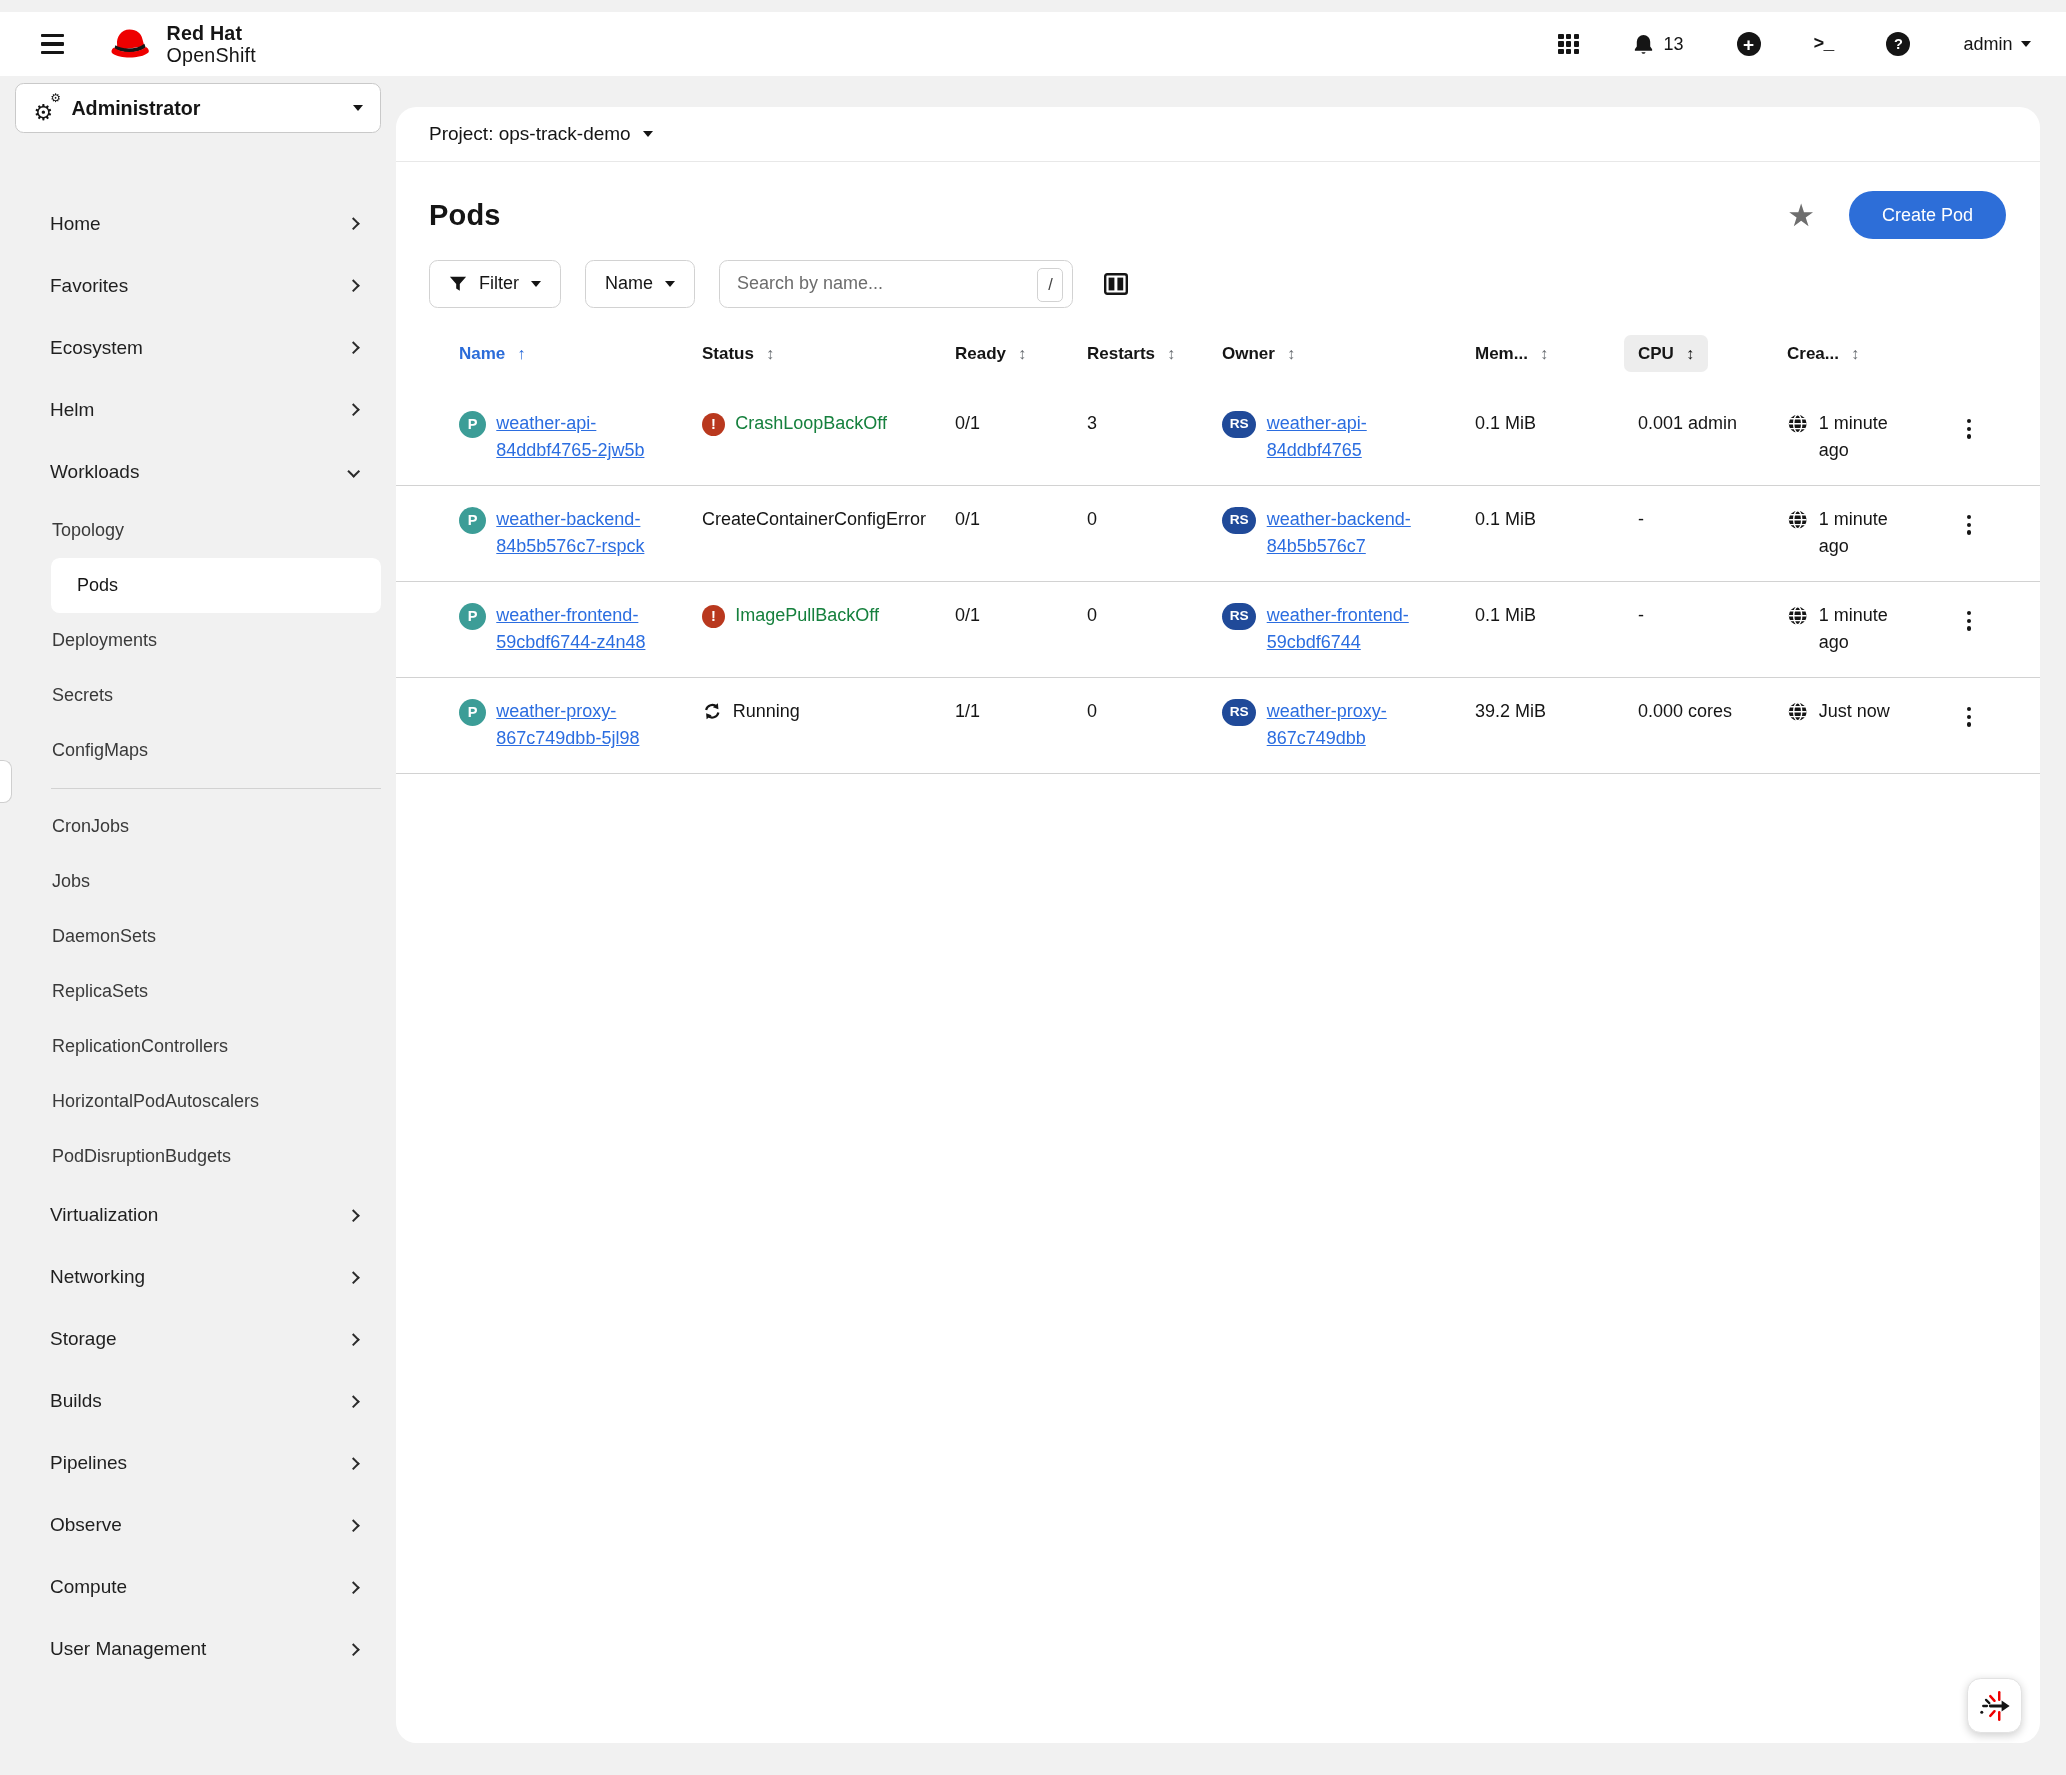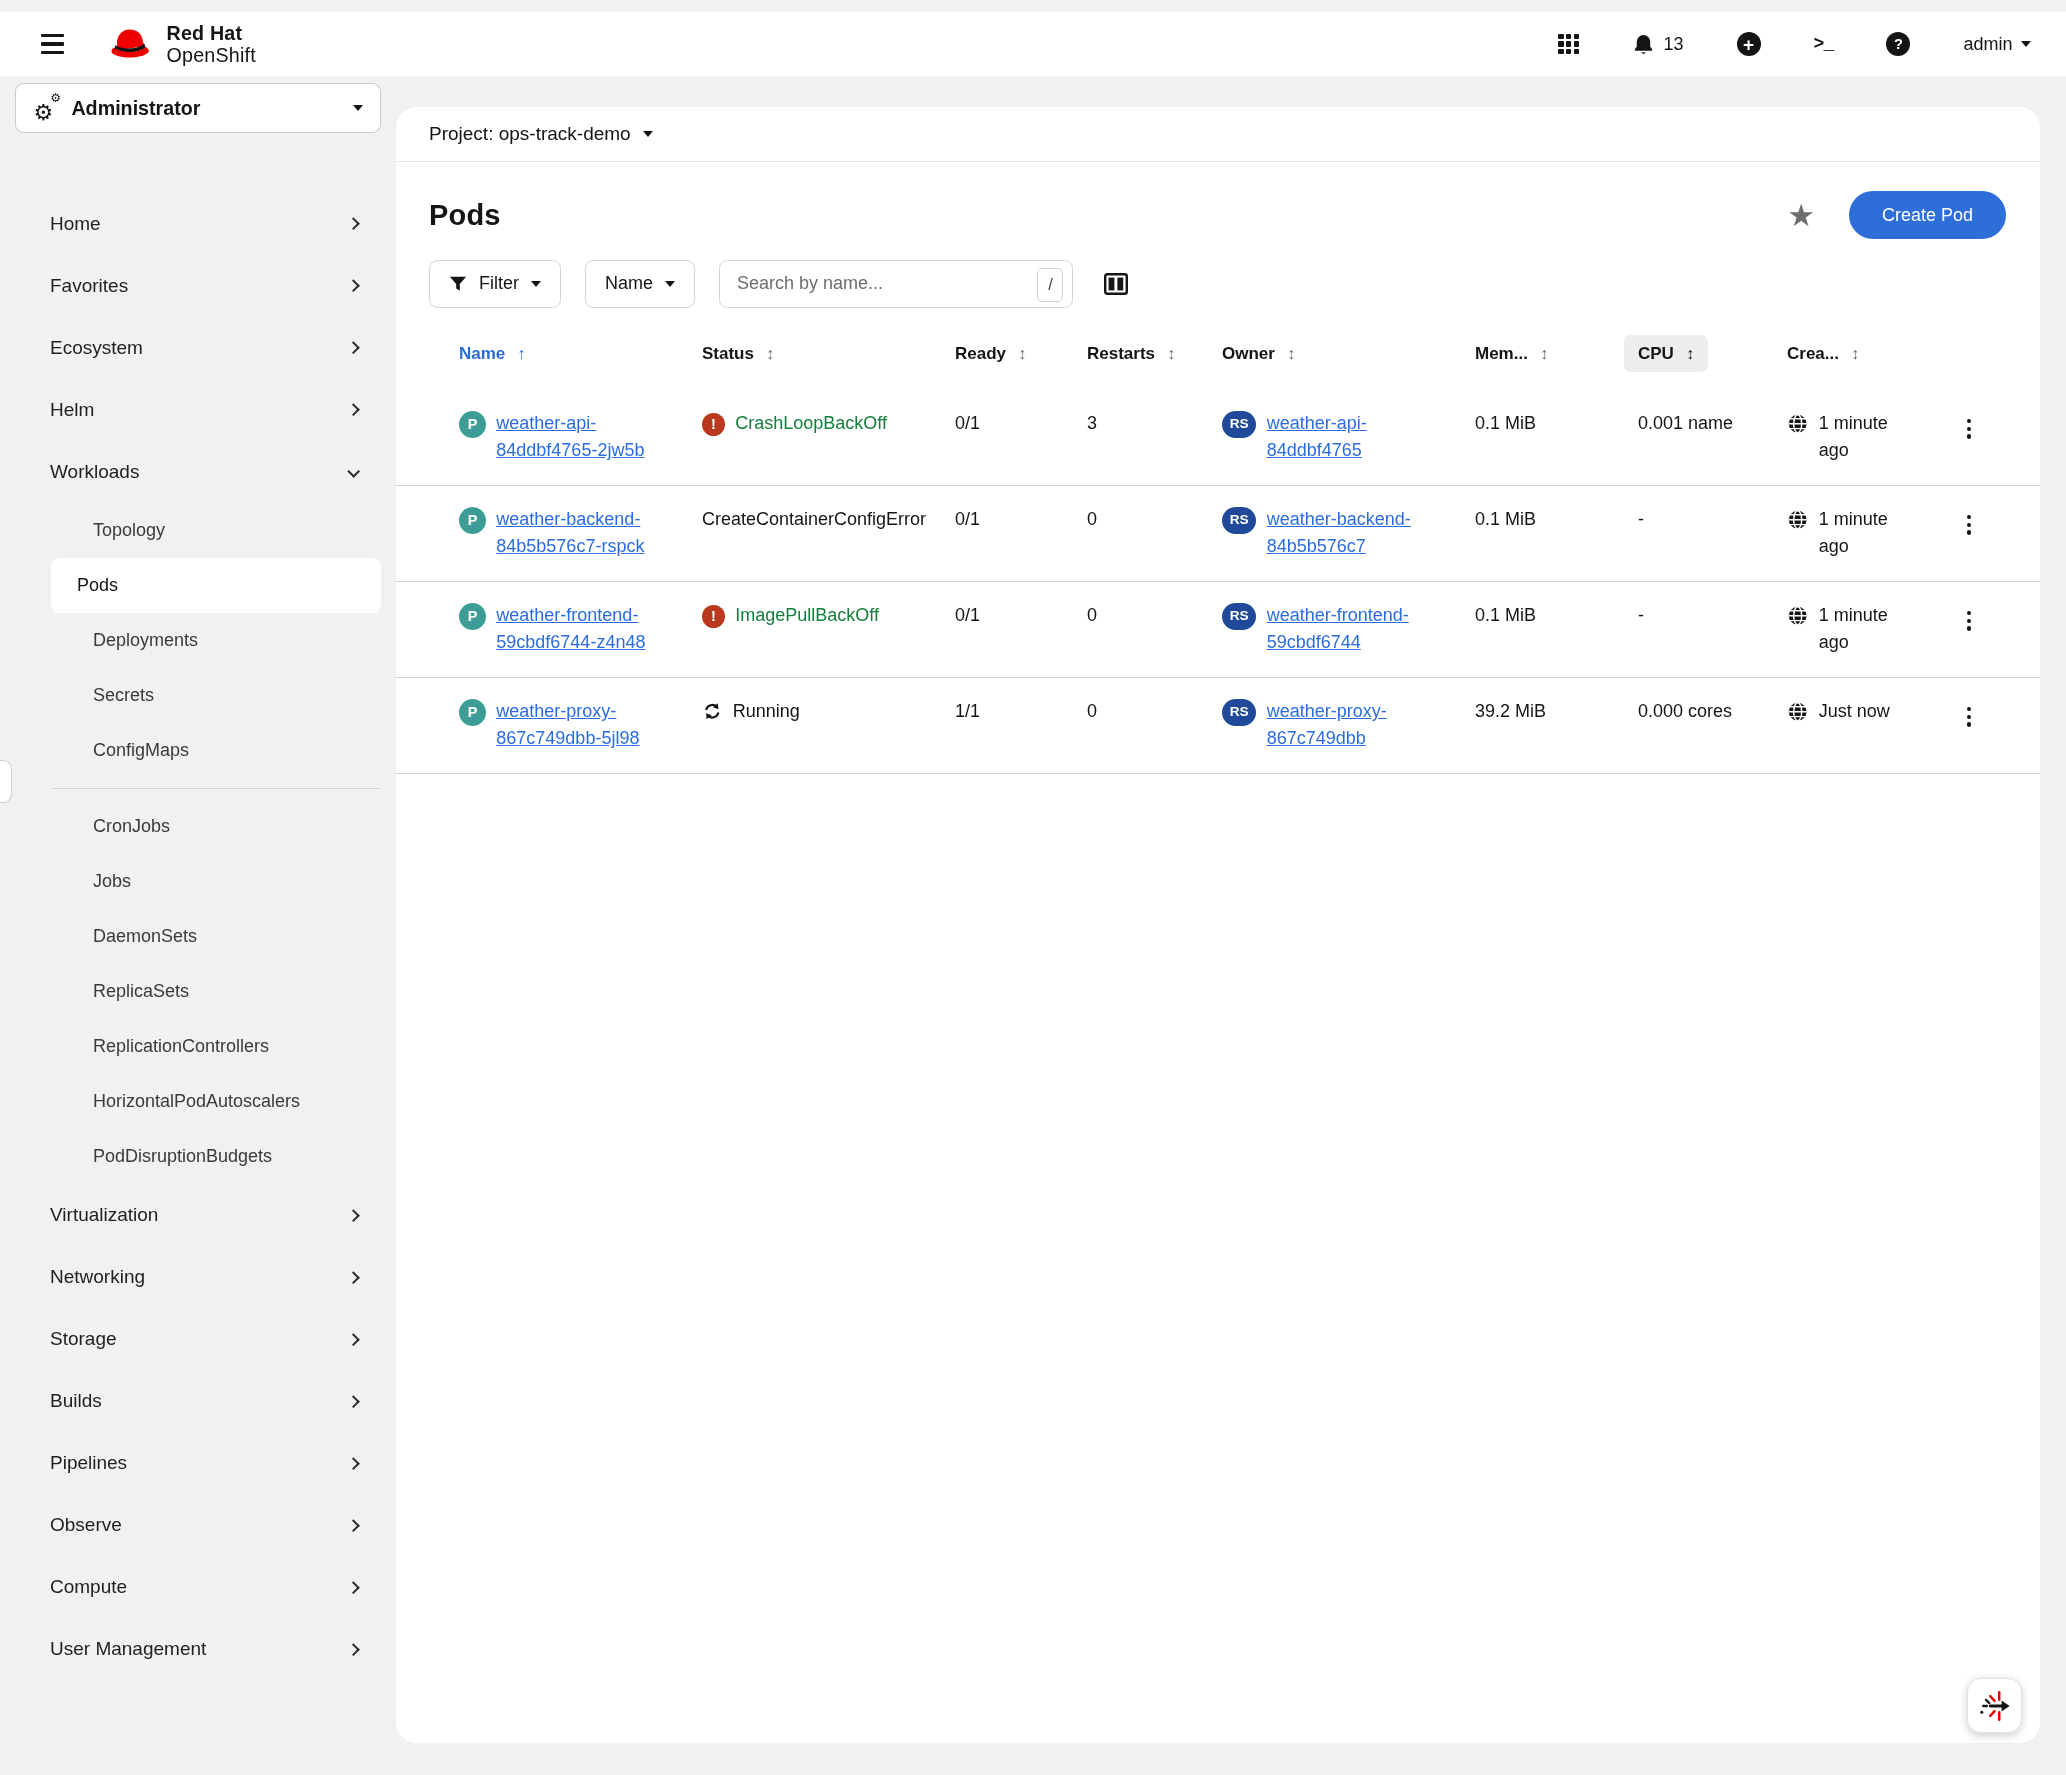--- a/index.html
+++ b/index.html
@@ -32,21 +32,21 @@
   .perspective{margin:19px 15.4px 0;background:#fff;border:0.9px solid #c9c9c9;border-radius:8.6px;height:50px;display:flex;align-items:center;gap:12px;padding:0 17px;font-size:19.7px;font-weight:600;cursor:pointer;}
   .gear-wrap{position:relative;width:26px;height:26px;}
   .gear-main{position:absolute;left:0;bottom:-2.6px;font-size:22px;line-height:1;}
   .gear-small{position:absolute;right:-1.7px;top:-3.4px;font-size:12px;line-height:1;}
   .perspective .caret{margin-left:auto;}
   .nav{margin-top:60px;}
   .nav-item{height:62px;display:flex;align-items:center;padding:0 38px 0 50px;font-size:19px;color:#1f1f1f;cursor:pointer;}
   .chev{width:9.4px;height:9.4px;border-right:2.6px solid #2b2b2b;border-bottom:2.6px solid #2b2b2b;display:inline-block;margin-left:auto;}
   .chev.right{transform:rotate(-45deg);}
   .chev.down{transform:rotate(45deg);}
-  .sub-item{height:55px;display:flex;align-items:center;padding-left:93px;font-size:18px;color:#3a3a3a;cursor:pointer;}
+  .sub-item{height:55px;display:flex;align-items:center;padding-left:52px;font-size:18px;color:#3a3a3a;cursor:pointer;}
   .sub-item.selected{background:#fff;border-radius:8.6px;margin:0 15.4px 0 51px;padding-left:26px;color:#151515;}
   .nav-divider{height:0.9px;background:#d2d2d2;margin:10.3px 15.4px 10.3px 51px;}
   .drawer-handle{position:absolute;left:0;top:760px;width:12px;height:43px;background:#fff;border:0.9px solid #cfcfcf;border-left:none;border-radius:0 8.6px 8.6px 0;}
   
   .card{position:absolute;left:396px;top:107px;right:27px;bottom:33px;background:#fff;border-radius:20.5px;overflow:hidden;}
   .project-bar{height:55px;display:flex;align-items:center;gap:12px;padding:0 33px;border-bottom:0.9px solid #e8e8e8;font-size:19px;cursor:pointer;}
   .project-bar .caret{border-top-width:6.8px;border-left-width:5.1px;border-right-width:5.1px;}
   .page-head{display:flex;align-items:center;padding:29px 34px 5.1px 33px;}
   .page-title{font-size:29px;font-weight:600;letter-spacing:0.2px;}
   .head-right{margin-left:auto;display:flex;align-items:center;gap:34px;}
@@ -311,21 +311,21 @@
         <span class="err-icon">!</span>
         <a class="status-link">CrashLoopBackOff</a>
       </div>
       <div class="cell">0/1</div>
       <div class="cell">3</div>
       <div class="cell">
         <span class="rs-badge">RS</span>
         <a class="res-link">weather-api-84ddbf4765</a>
       </div>
       <div class="cell">0.1 MiB</div>
-      <div class="cell">0.001 name</div>
+      <div class="cell">0.001 admin</div>
       <div class="cell">
         <span class="globe-icon">
             <svg width="21.4" height="21.4" viewBox="0 0 24 24">
               <circle cx="12" cy="12" r="10" fill="#151515"></circle>
               <g stroke="#fff" stroke-width="1.6" fill="none">
                 <ellipse cx="12" cy="12" rx="4.5" ry="10"></ellipse>
                 <path d="M2 12h20M3.5 6.5h17M3.5 17.5h17"></path>
               </g>
             </svg>
           </span>

